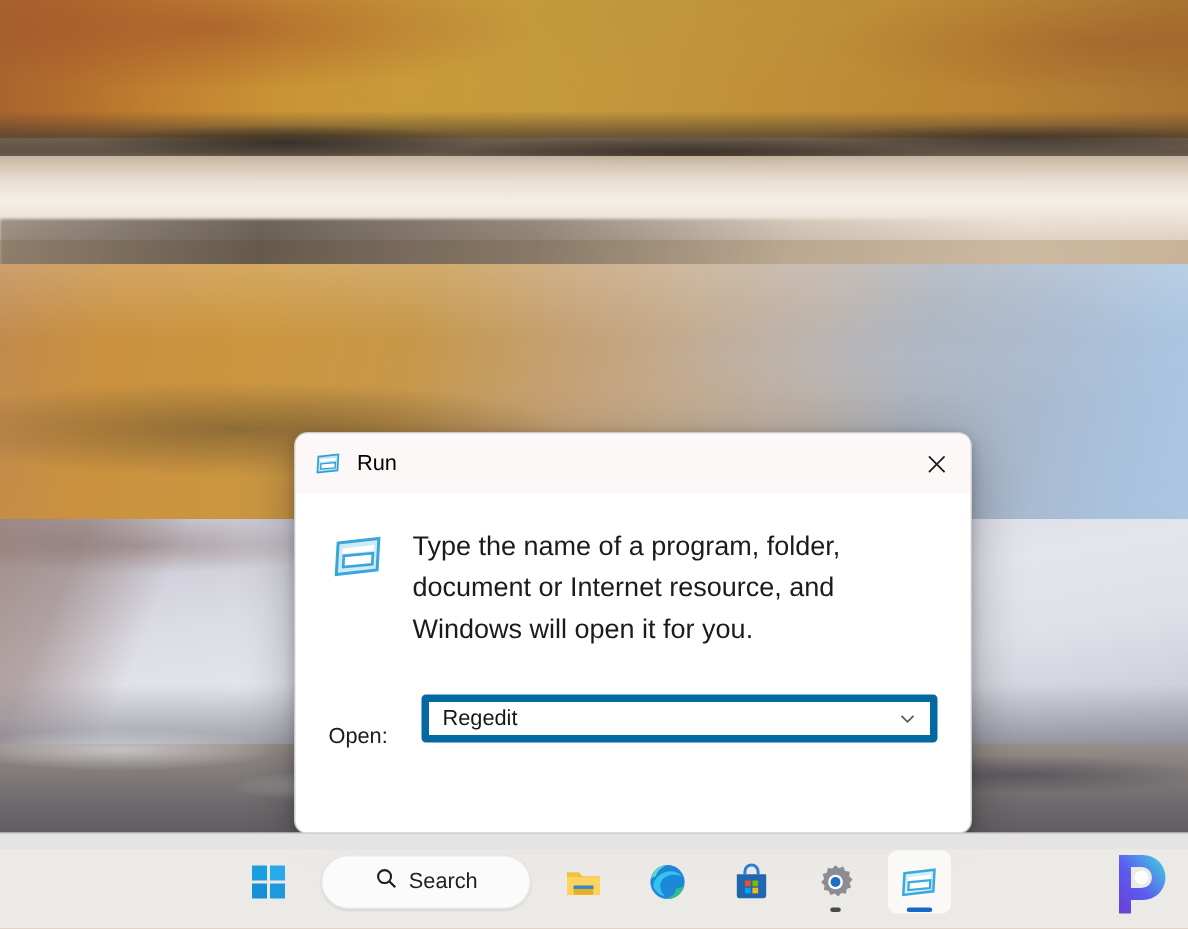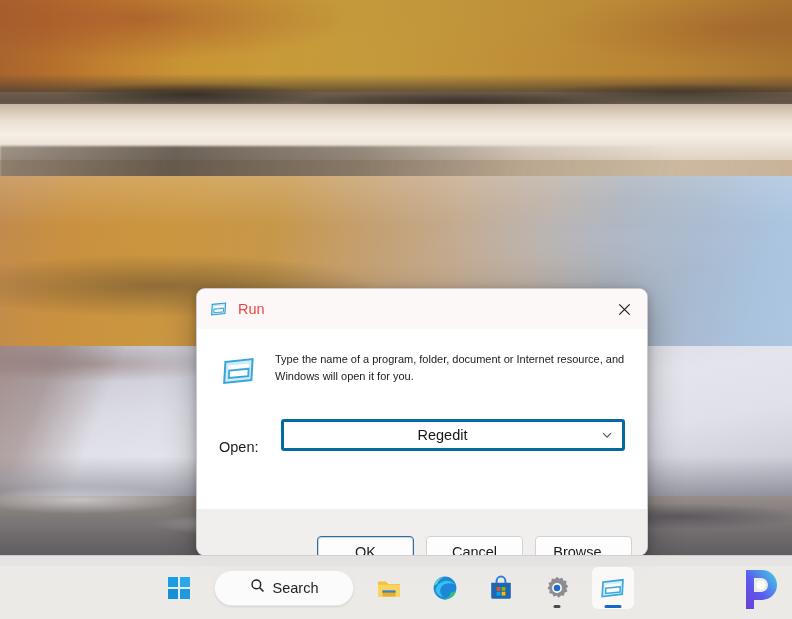--- a/index.html
+++ b/index.html
@@ -129,54 +129,53 @@
   }
 
   .titlebar {
     height: 40px;
     background: #fbf8f7;
     display: flex; align-items: center;
     padding-left: 13px;
     position: relative;
   }
   .titlebar-icon { width: 18px; height: 18px; margin-right: 10px; flex: none; }
-  .title-text { font-size: 14.5px; color: #ef4444; }
+  .title-text { font-size: 14.5px; color: #000000; }
   .close-btn {
     position: absolute; right: 0; top: 0;
     width: 46px; height: 40px;
     display: flex; align-items: center; justify-content: center;
     cursor: default;
   }
   .close-btn svg { width: 13px; height: 13px; }
 
   .dialog-body {
     background: #ffffff;
     padding: 18px 16px 0 16px;
     height: 180px;
   }
   .desc-row { display: flex; align-items: flex-start; }
   .desc-icon { width: 36px; height: 36px; margin: 6px 18px 0 8px; flex: none; }
   .desc-text {
-    font-size: 11px; color: #1b1b1b;
+    font-size: 18px; color: #1b1b1b;
     line-height: 1.52; padding-top: 4px; max-width: 360px;
   }
 
   .open-row {
     display: flex; align-items: center;
     margin-top: 26px; padding-left: 6px;
   }
   .open-label { font-size: 14.5px; color: #1b1b1b; width: 62px; flex: none; margin-top: 24px; }
   .combo {
     flex: 1; height: 32px; margin-right: 6px;
-    border: 3px solid #0369a1;
+    border: 5px solid #0369a1;
     border-radius: 3px;
     background: #fff;
     display: flex; align-items: center;
     position: relative;
-    text-align: center;
   }
   .combo-value {
     font-size: 14.5px; color: #161616;
     padding-left: 9px; flex: 1;
   }
   .combo-arrow {
     width: 30px; display: flex;
     align-items: center; justify-content: center;
   }
   .combo-arrow svg { width: 12px; height: 12px; }
@@ -298,25 +297,20 @@
           <span class="combo-value" placeholder="">Regedit</span>
           <span class="combo-arrow">
             <svg viewBox="0 0 12 12">
               <path d="M2 4.2 L6 8.2 L10 4.2" stroke="#5a5a5a" stroke-width="1.2" fill="none"></path>
             </svg>
           </span>
         </div>
       </div>
     </div>
 
-    <div class="dialog-footer">
-      <button class="btn primary-focus">OK</button>
-      <button class="btn">Cancel</button>
-      <button class="btn">Browse...</button>
-    </div>
   </div>
 
   <div id="taskbar">
 
     <div class="tb-item">
       <svg viewBox="0 0 26 26">
         <rect x="2" y="2" width="10" height="10" fill="#1b9de2"></rect>
         <rect x="14" y="2" width="10" height="10" fill="#2aa9ea"></rect>
         <rect x="2" y="14" width="10" height="10" fill="#1590d8"></rect>
         <rect x="14" y="14" width="10" height="10" fill="#2098dd"></rect>

